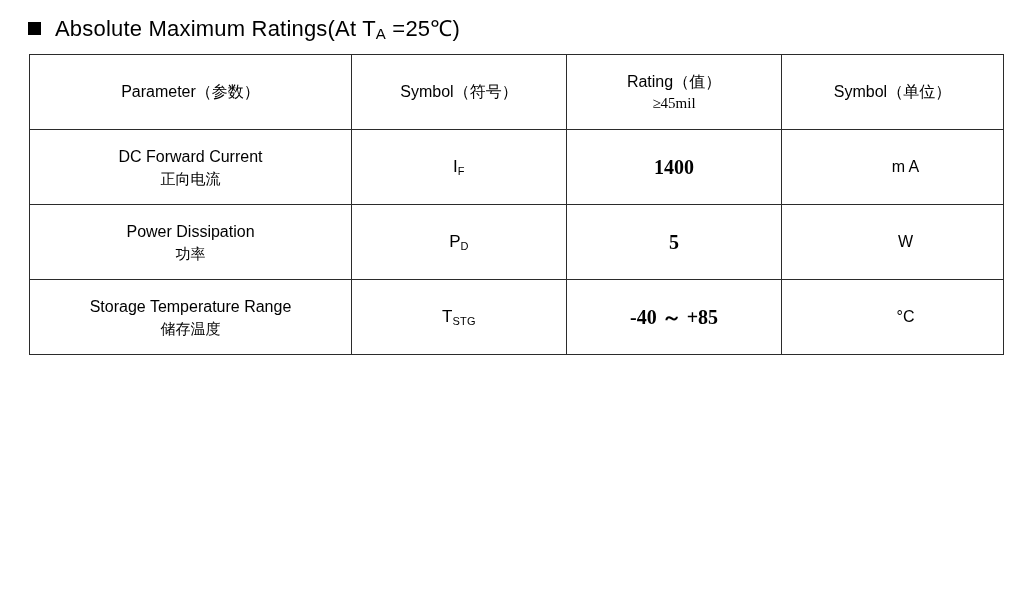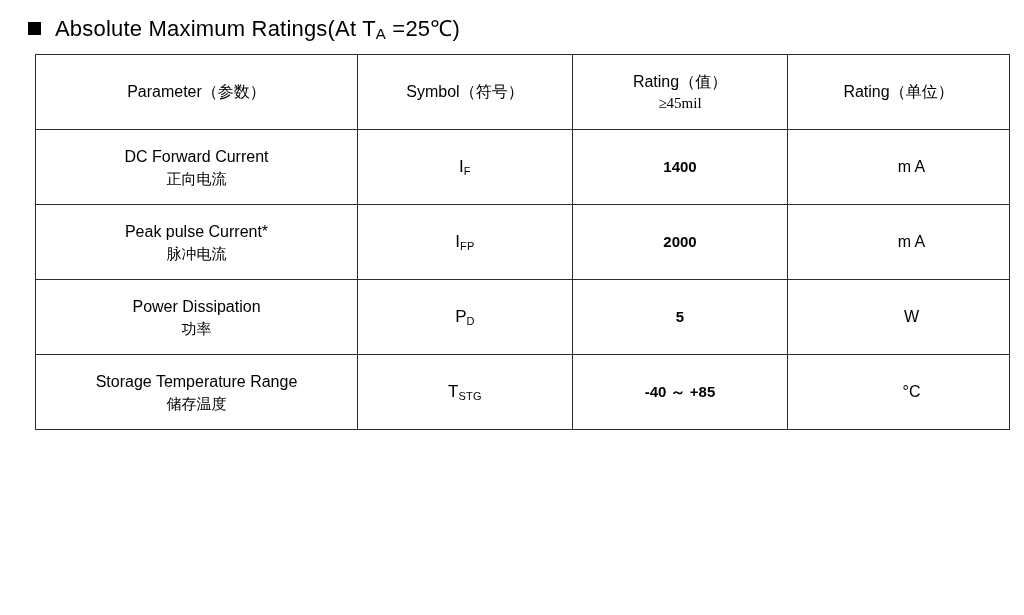--- a/index.html
+++ b/index.html
@@ -44,21 +44,21 @@
     white-space: nowrap;
   }
   .heading-text .sub {
     font-size: 15px;
     vertical-align: baseline;
     position: relative;
     top: 3px;
   }
   table.ratings {
     position: absolute;
-    left: 35px;
+    left: 29px;
     top: 54px;
     width: 974px;
     border-collapse: collapse;
     table-layout: fixed;
   }
   table.ratings td, table.ratings th {
     border: 1px solid #2b2b2b;
     text-align: center;
     vertical-align: middle;
     font-weight: 400;
@@ -95,22 +95,23 @@
     white-space: nowrap;
   }
   .sym sub {
     font-size: 11px;
     vertical-align: baseline;
     position: relative;
     top: 3px;
     letter-spacing: 0.3px;
   }
   .val {
-    font-size: 15px;
+    font-size: 20px;
     font-weight: 700;
+    font-family: Liberation Serif, serif;
   }
   .unit {
     font-size: 16px;
     padding-left: 26px;
   }
 </style>
 </head>
 <body>
 
 <div class="page">
@@ -133,21 +134,21 @@
           <span class="hdr-line1">Parameter（参数）</span>
         </td>
         <td>
           <span class="hdr-line1">Symbol（符号）</span>
         </td>
         <td>
           <span class="hdr-line1">Rating（值）</span>
           <span class="hdr-line2">≥45mil</span>
         </td>
         <td>
-          <span class="hdr-line1">Rating（单位）</span>
+          <span class="hdr-line1">Symbol（单位）</span>
         </td>
       </tr>
     </thead>
     <tbody>
 
       <tr>
         <td>
           <span class="param-en">DC Forward Current</span>
           <span class="param-cn">正向电流</span>
         </td>
@@ -155,35 +156,20 @@
           <span class="sym"><span>I</span><sub>F</sub></span>
         </td>
         <td>
           <span class="val">1400</span>
         </td>
         <td>
           <span class="unit">m A</span>
         </td>
       </tr>
 
-      <tr>
-        <td>
-          <span class="param-en">Peak pulse Current*</span>
-          <span class="param-cn">脉冲电流</span>
-        </td>
-        <td>
-          <span class="sym"><span>I</span><sub>FP</sub></span>
-        </td>
-        <td>
-          <span class="val">2000</span>
-        </td>
-        <td>
-          <span class="unit">m A</span>
-        </td>
-      </tr>
 
 
       <tr>
         <td>
           <span class="param-en">Power Dissipation</span>
           <span class="param-cn">功率</span>
         </td>
         <td>
           <span class="sym"><span>P</span><sub>D</sub></span>
         </td>

